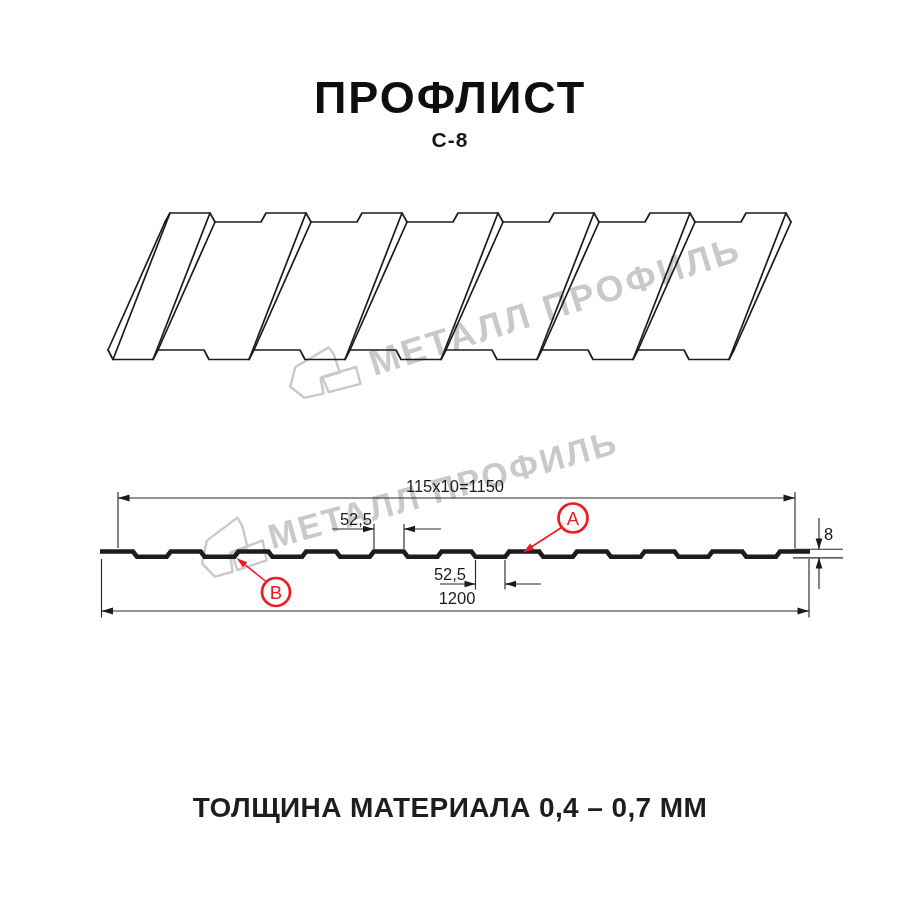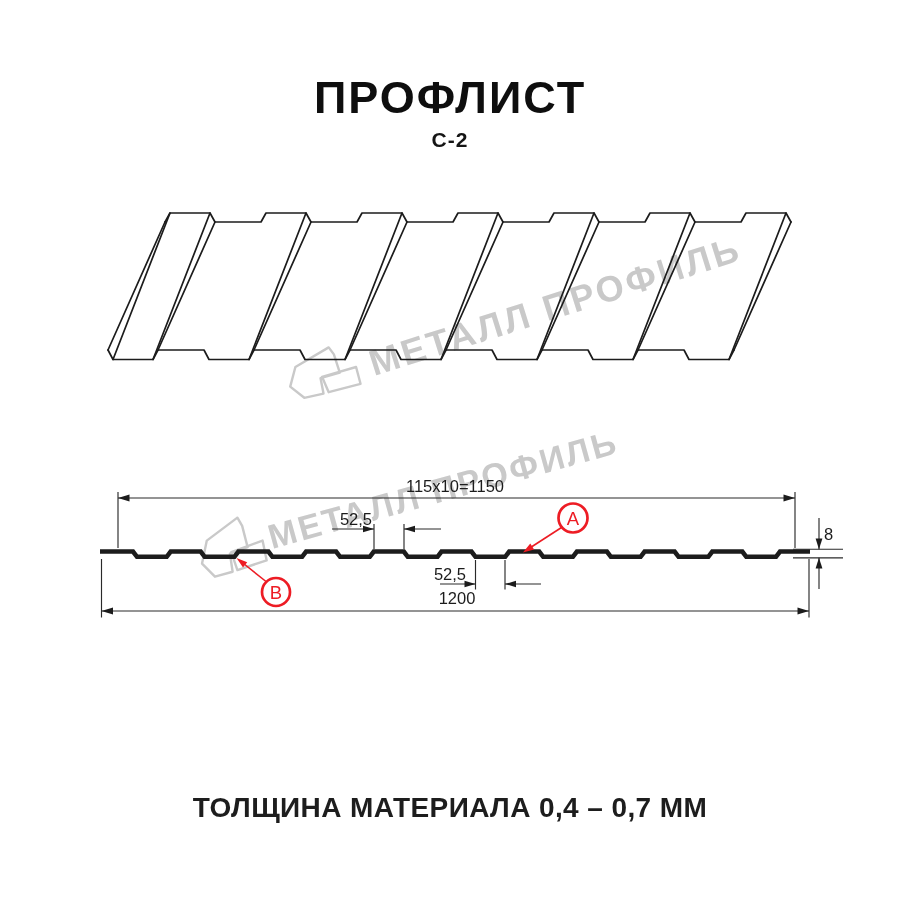--- a/index.html
+++ b/index.html
@@ -24,21 +24,21 @@
   .wm-logo{stroke:#c9c9c9;stroke-width:2.4;fill:none;stroke-linejoin:round;}
   .wmtext{font-size:36px;font-weight:700;fill:#c9c9c9;letter-spacing:3px;}
   .wmtext2{font-size:34px;font-weight:700;fill:#c9c9c9;letter-spacing:2.5px;}
 </style>
 </head>
 <body>
 
 <div class="page">
 
   <h1 class="title">ПРОФЛИСТ</h1>
-  <div class="subtitle">С-2</div>
+  <div class="subtitle">С-8</div>
 
   <svg class="drawing" width="900" height="470" viewBox="0 180 900 470" xmlns="http://www.w3.org/2000/svg">
 
     <defs>
       <g id="mp-logo">
         <path d="M55 2 L10 30 L3 58 L22 74 L48 68 L44 46 L70 38 L62 12 Z" vector-effect="non-scaling-stroke"></path>
         <path d="M46 44 L92 30 L98 54 L55 66 Z" vector-effect="non-scaling-stroke"></path>
       </g>
     </defs>
 

